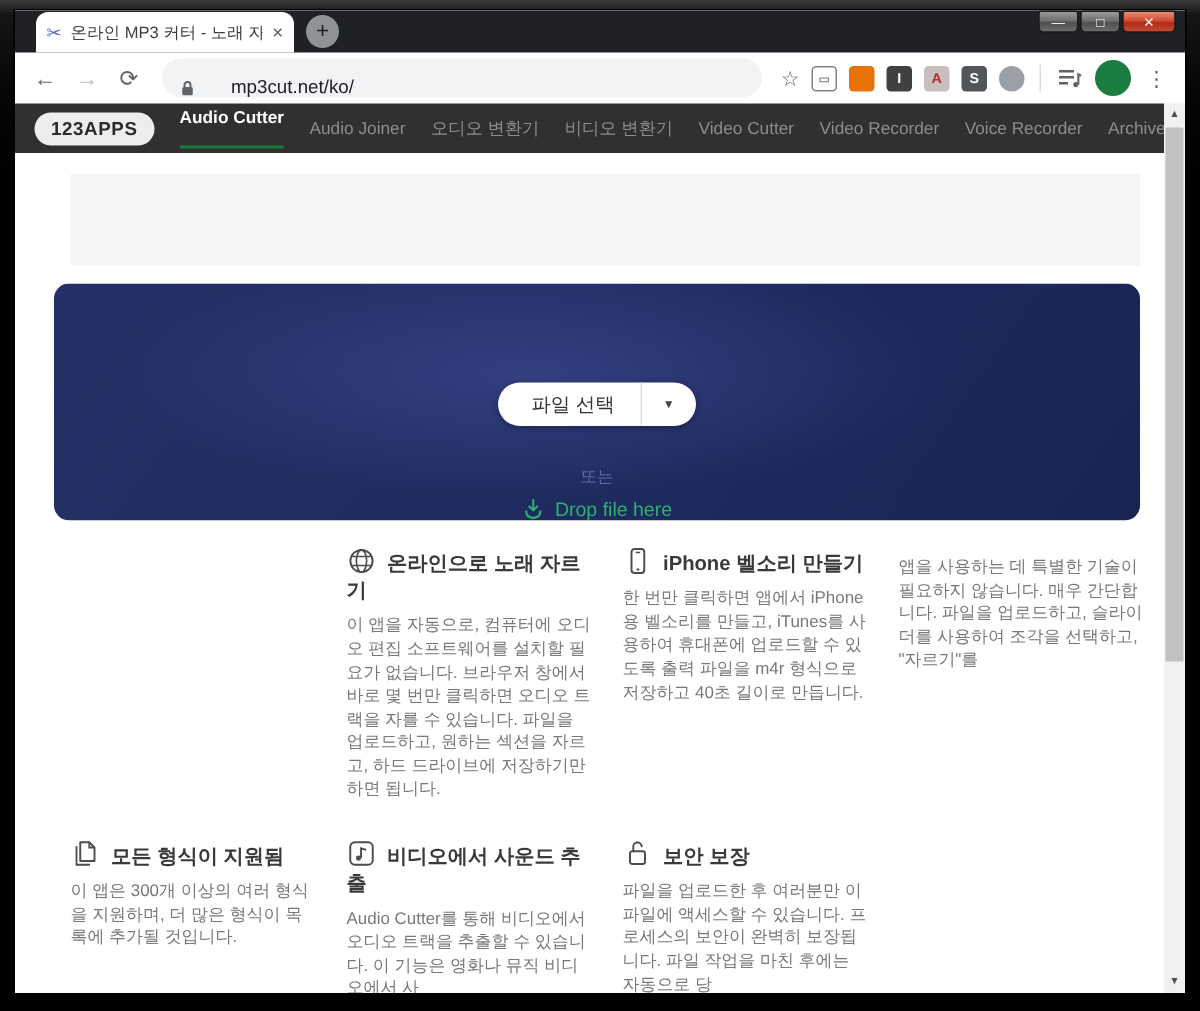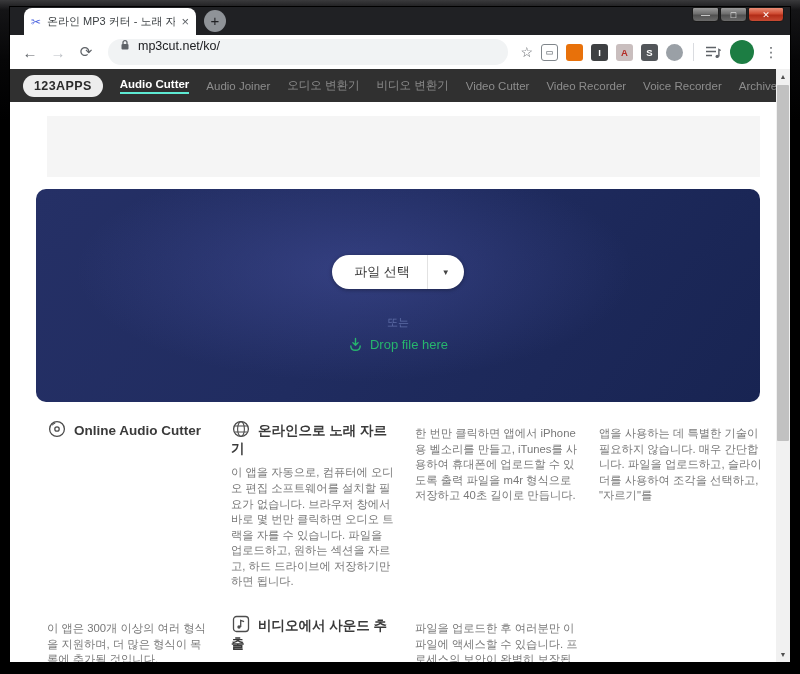--- a/index.html
+++ b/index.html
@@ -52,21 +52,21 @@
 
   
   .toolbar {
     height:34px; background:#fff; display:flex; align-items:center;
     padding:0 10px; gap:8px; flex:0 0 auto;
   }
   .navbtn { font-size:15px; color:#5f6368; width:20px; text-align:center; cursor:pointer; }
   .navbtn.fwd { color:#bdc1c6; }
   .omnibox {
     flex:1; height:26px; background:#f1f3f4; border-radius:13px;
-    display:flex; align-items:flex-start; padding:0 12px; gap:8px; margin:0 4px;
+    display:flex; align-items:flex-end; padding:0 12px; gap:24px; margin:0 4px;
   }
   .url { font-size:12.5px; color:#202124; }
   .star { font-size:14px; color:#5f6368; cursor:pointer; }
   .ext {
     width:17px; height:17px; border-radius:3px; flex:0 0 auto;
     display:flex; align-items:center; justify-content:center;
     font-size:9.5px; font-weight:bold; color:#fff; cursor:pointer;
   }
   .ext.e1 { background:#fff; border:1.5px solid #80868b; color:#80868b; font-size:8px; }
   .ext.e2 { background:#e8710a; }
@@ -86,28 +86,28 @@
   .navbar {
     height:33px; background:#303030; display:flex; align-items:center;
     padding:0 13px; gap:17px; flex:0 0 auto;
   }
   .logo {
     background:#ededed; color:#2b2b2b; font-weight:bold; font-size:12.5px;
     padding:4px 11px; border-radius:13px; letter-spacing:.4px; cursor:pointer;
   }
   .navlink { font-size:11.5px; color:#8d8d8d; cursor:pointer; white-space:nowrap; }
   .navlink.active {
-    color:#fff; font-weight:bold; border-bottom:2px solid #5eead4; padding-bottom:2px;
+    color:#fff; font-weight:bold; border-bottom:2px solid #15803d; padding-bottom:12px;
   }
 
   
   .content { flex:1; background:#fff; overflow:hidden; }
   .ad-box { margin:14px 16px 0 37px; height:61px; background:#f5f5f5; }
   .hero {
-    margin:12px 16px 0 26px; height:213px; border-radius:10px;
+    margin:12px 16px 0 26px; height:158px; border-radius:10px;
     background:
       radial-gradient(ellipse 55% 75% at 44% 38%, rgba(84,94,180,.38), rgba(84,94,180,0) 70%),
       linear-gradient(125deg,#253066 0%, #202c60 45%, #182452 100%);
     display:flex; flex-direction:column; align-items:center;
   }
   .file-btn {
     margin-top:66px; height:34px; background:#fff; border-radius:18px;
     display:flex; align-items:stretch; box-shadow:0 1px 4px rgba(0,0,0,.35);
     cursor:pointer; overflow:hidden;
   }
@@ -235,59 +235,68 @@
               <path d="M8 1.5 V8.5 M5.2 6 L8 8.8 L10.8 6" stroke="#27b56d" stroke-width="1.5" fill="none" stroke-linecap="round" stroke-linejoin="round"></path>
               <path d="M3 9.5 c0 3.2 2.2 4.6 5 4.6 s5 -1.4 5 -4.6" stroke="#27b56d" stroke-width="1.5" fill="none" stroke-linecap="round"></path>
             </svg>
             <span>Drop file here</span>
           </div>
         </div>
 
         <div class="features">
 
           <div class="feature">
-            <h3><svg class="ficon" width="20" height="20" viewBox="0 0 20 20">
-              <circle cx="10" cy="10" r="7.4" fill="none" stroke="#4d4d4d" stroke-width="1.3"></circle>
-              <circle cx="10" cy="10" r="2.2" fill="none" stroke="#4d4d4d" stroke-width="1.3"></circle>
-              <path d="M5.2 6.2 a6 6 0 0 1 3 -2.2" fill="none" stroke="#4d4d4d" stroke-width="1.1"></path>
-            </svg><span>Online Audio Cutter</span></h3>
           </div>
 
           <div class="feature">
             <h3><svg class="ficon" width="20" height="20" viewBox="0 0 20 20">
               <circle cx="10" cy="10" r="7.4" fill="none" stroke="#4d4d4d" stroke-width="1.3"></circle>
               <ellipse cx="10" cy="10" rx="3.4" ry="7.4" fill="none" stroke="#4d4d4d" stroke-width="1.1"></ellipse>
               <path d="M3.5 7 h13 M3.5 13 h13" fill="none" stroke="#4d4d4d" stroke-width="1.1"></path>
             </svg><span>온라인으로 노래 자르기</span></h3>
             <p>이 앱을 자동으로, 컴퓨터에 오디오 편집 소프트웨어를 설치할 필요가 없습니다. 브라우저 창에서 바로 몇 번만 클릭하면 오디오 트랙을 자를 수 있습니다. 파일을 업로드하고, 원하는 섹션을 자르고, 하드 드라이브에 저장하기만 하면 됩니다.</p>
           </div>
 
           <div class="feature">
+            <h3><svg class="ficon" width="20" height="20" viewBox="0 0 20 20">
+              <rect x="6" y="2" width="8.5" height="16" rx="2" fill="none" stroke="#4d4d4d" stroke-width="1.3"></rect>
+              <path d="M8.8 4.3 h3" stroke="#4d4d4d" stroke-width="1.1"></path>
+              <path d="M9.4 15.6 h1.8" stroke="#4d4d4d" stroke-width="1.3"></path>
+            </svg><span>iPhone 벨소리 만들기</span></h3>
             <p>한 번만 클릭하면 앱에서 iPhone용 벨소리를 만들고, iTunes를 사용하여 휴대폰에 업로드할 수 있도록 출력 파일을 m4r 형식으로 저장하고 40초 길이로 만듭니다.</p>
           </div>
 
 
           <div class="feature">
             <p>앱을 사용하는 데 특별한 기술이 필요하지 않습니다. 매우 간단합니다. 파일을 업로드하고, 슬라이더를 사용하여 조각을 선택하고, "자르기"를</p>
           </div>
 
           <div class="feature">
+            <h3><svg class="ficon" width="20" height="20" viewBox="0 0 20 20">
+              <path d="M4 5 V17.5 h9" fill="none" stroke="#4d4d4d" stroke-width="1.2"></path>
+              <path d="M6.5 2.5 h6 l3.5 3.5 V15 h-9.5 z" fill="none" stroke="#4d4d4d" stroke-width="1.3" stroke-linejoin="round"></path>
+              <path d="M12.5 2.5 V6 h3.5" fill="none" stroke="#4d4d4d" stroke-width="1.2"></path>
+            </svg><span>모든 형식이 지원됨</span></h3>
             <p>이 앱은 300개 이상의 여러 형식을 지원하며, 더 많은 형식이 목록에 추가될 것입니다.</p>
           </div>
 
           <div class="feature">
             <h3><svg class="ficon" width="20" height="20" viewBox="0 0 20 20">
               <rect x="2.5" y="2.5" width="15" height="15" rx="3" fill="none" stroke="#4d4d4d" stroke-width="1.3"></rect>
               <circle cx="8" cy="13" r="1.7" fill="#4d4d4d"></circle>
               <path d="M9.7 13 V6.5 l3.4 1.1" fill="none" stroke="#4d4d4d" stroke-width="1.3"></path>
             </svg><span>비디오에서 사운드 추출</span></h3>
             <p>Audio Cutter를 통해 비디오에서 오디오 트랙을 추출할 수 있습니다. 이 기능은 영화나 뮤직 비디오에서 사</p>
           </div>
 
           <div class="feature">
+            <h3><svg class="ficon" width="20" height="20" viewBox="0 0 20 20">
+              <rect x="5" y="8.5" width="10" height="8.5" rx="1.5" fill="none" stroke="#4d4d4d" stroke-width="1.3"></rect>
+              <path d="M7.2 8.5 V5.8 a2.8 2.8 0 0 1 5.6 -.6" fill="none" stroke="#4d4d4d" stroke-width="1.3" stroke-linecap="round"></path>
+            </svg><span>보안 보장</span></h3>
             <p>파일을 업로드한 후 여러분만 이 파일에 액세스할 수 있습니다. 프로세스의 보안이 완벽히 보장됩니다. 파일 작업을 마친 후에는 자동으로 당</p>
           </div>
 
         </div>
       </div>
     </div>
 
     <div class="scrollbar">
       <span class="sb-arrow">▲</span>
       <div class="sb-thumb"></div>

